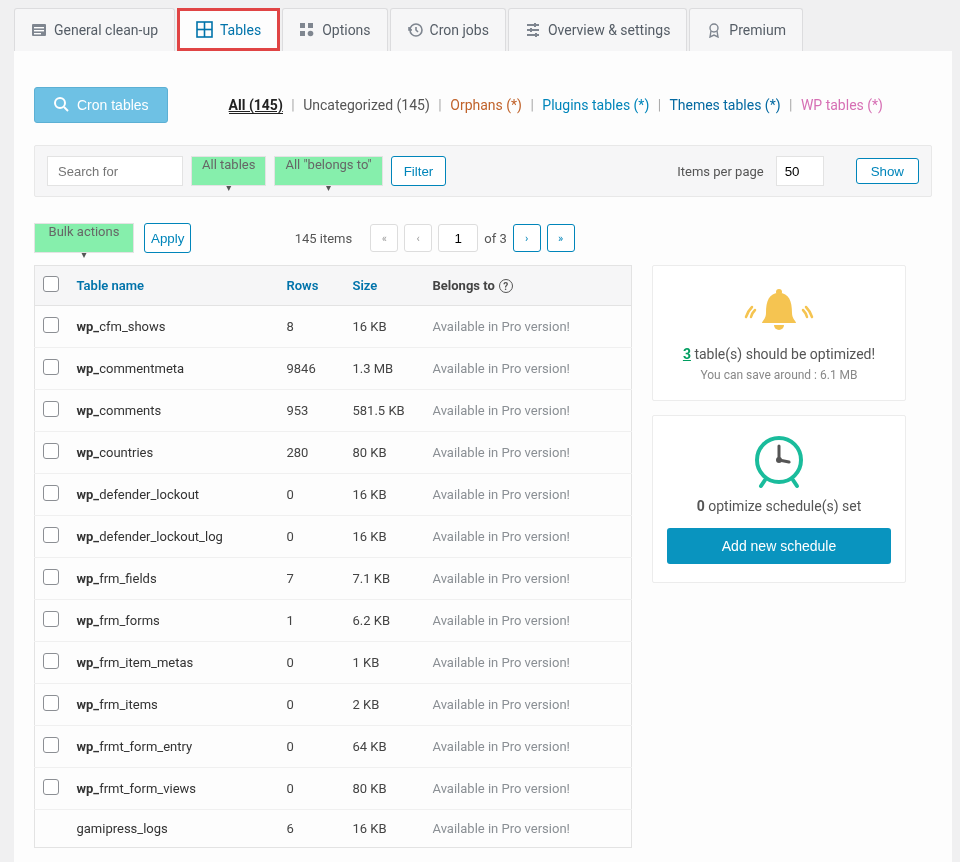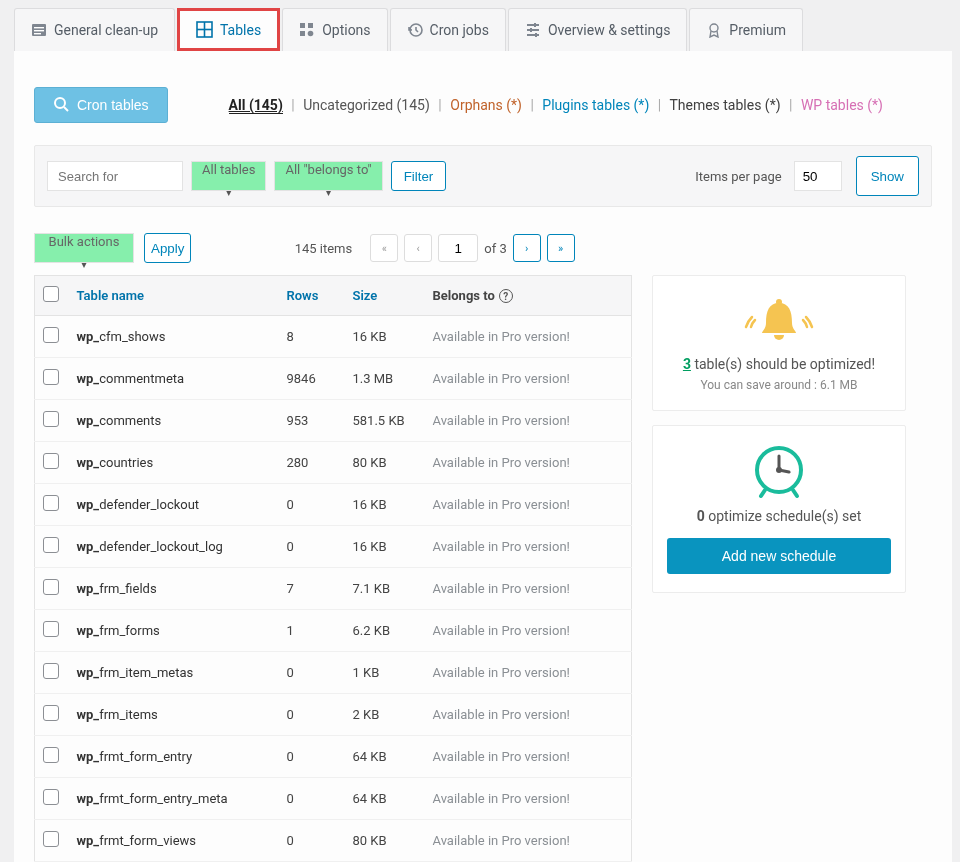--- a/index.html
+++ b/index.html
@@ -11,30 +11,30 @@
 .page { background: #fdfdfd; margin: 0 8px 0 14px; padding: 36px 20px 20px 20px; }
 .toprow { display: flex; align-items: center; gap: 12px; margin-bottom: 22px; }
 .scanbtn { display: flex; align-items: center; gap: 8px; background: #6ec1e4; color: #fff; border: 1px solid #5cb0d4; padding: 0 18px; height: 36px; border-radius: 3px; cursor: pointer; font-size: 14px; }
 .filterlinks { flex: 1; font-size: 14px; text-align: center; }
 .filterlinks a { text-decoration: none; }
 .filterlinks .sep { color: #aaa; margin: 0 5px; }
 .fl-all { color: #222; font-weight: 700; text-decoration: underline !important; border-bottom: 1px solid #222; }
 .fl-uncat { color: #555; }
 .fl-orph { color: #c0622a; }
 .fl-plugins { color: #0085ba; }
-.fl-themes { color: #404040; }
+.fl-themes { color: #0369a1; }
 .fl-wp { color: #d66fb4; }
 .filterbar { background: #f6f6f7; border: 1px solid #e8e8e8; padding: 10px 12px; display: flex; align-items: center; gap: 8px; border-radius: 2px; margin-bottom: 26px; }
 .searchbox { width: 136px; height: 30px; border: 1px solid #e3e3e3; background: #fff; padding: 0 10px; font-size: 13px; outline: none; color: #666; }
 .dd { display: flex; align-items: center; height: 30px; border: 1px solid #e3e3e3; background: #86efac; padding: 0 10px; cursor: pointer; gap: 10px; color: #666; flex-direction: column; }
 .filterbtn { height: 30px; padding: 0 12px; border: 1px solid #0085ba; color: #0085ba; background: #fff; border-radius: 3px; cursor: pointer; }
 .spacer { flex: 1; }
 .ipp-lbl { color: #555; margin-right: 4px; }
 .ipp-input { width: 48px; height: 30px; border: 1px solid #e3e3e3; background: #fff; padding: 0 8px; }
-.showbtn { height: 40px; padding: 0 14px; border: 1px solid #0085ba; color: #0085ba; background: #fff; border-radius: 3px; cursor: pointer; margin-left: 6px; }
+.showbtn { height: 26px; padding: 0 14px; border: 1px solid #0085ba; color: #0085ba; background: #fff; border-radius: 3px; cursor: pointer; margin-left: 24px; }
 .bulkrow { display: flex; align-items: center; gap: 10px; margin-bottom: 12px; }
 .pager { flex: 1; display: flex; align-items: center; justify-content: center; gap: 6px; color: #555; }
 .pagebtn { width: 28px; height: 28px; border: 1px solid #ddd; background: #fff; border-radius: 3px; color: #999; cursor: pointer; display: flex; align-items: center; justify-content: center; font-size: 11px; }
 .pagebtn.enabled { border-color: #0085ba; color: #0085ba; }
 .pageinput { width: 40px; height: 28px; border: 1px solid #ddd; text-align: center; border-radius: 3px; }
 .layout { display: flex; gap: 20px; align-items: flex-start; }
 table.tbl { border-collapse: collapse; width: 598px; border: 1px solid #e3e3e3; }
 .tbl th, .tbl td { text-align: left; font-size: 13px; vertical-align: middle; }
 .tbl thead th { background: #f6f6f7; padding: 10px 8px; color: #0073aa; font-weight: 600; border-bottom: 1px solid #e3e3e3; }
 .tbl thead th.first { width: 34px; }
@@ -271,27 +271,20 @@
           </tr>
           <tr>
             <td><span class="chk"></span></td>
             <td class="name"><b>wp_</b>frmt_form_entry</td>
             <td>0</td>
             <td>64 KB</td>
             <td class="belongs">Available in Pro version!</td>
           </tr>
           <tr>
             <td><span class="chk"></span></td>
-            <td class="name"><b>wp_</b>frmt_form_entry_meta</td>
-            <td>0</td>
-            <td>64 KB</td>
-            <td class="belongs">Available in Pro version!</td>
-          </tr>
-          <tr>
-            <td><span class="chk"></span></td>
             <td class="name"><b>wp_</b>frmt_form_views</td>
             <td>0</td>
             <td>80 KB</td>
             <td class="belongs">Available in Pro version!</td>
           </tr>
           <tr>
             <td></td>
             <td class="name">gamipress_logs</td>
             <td>6</td>
             <td>16 KB</td>

